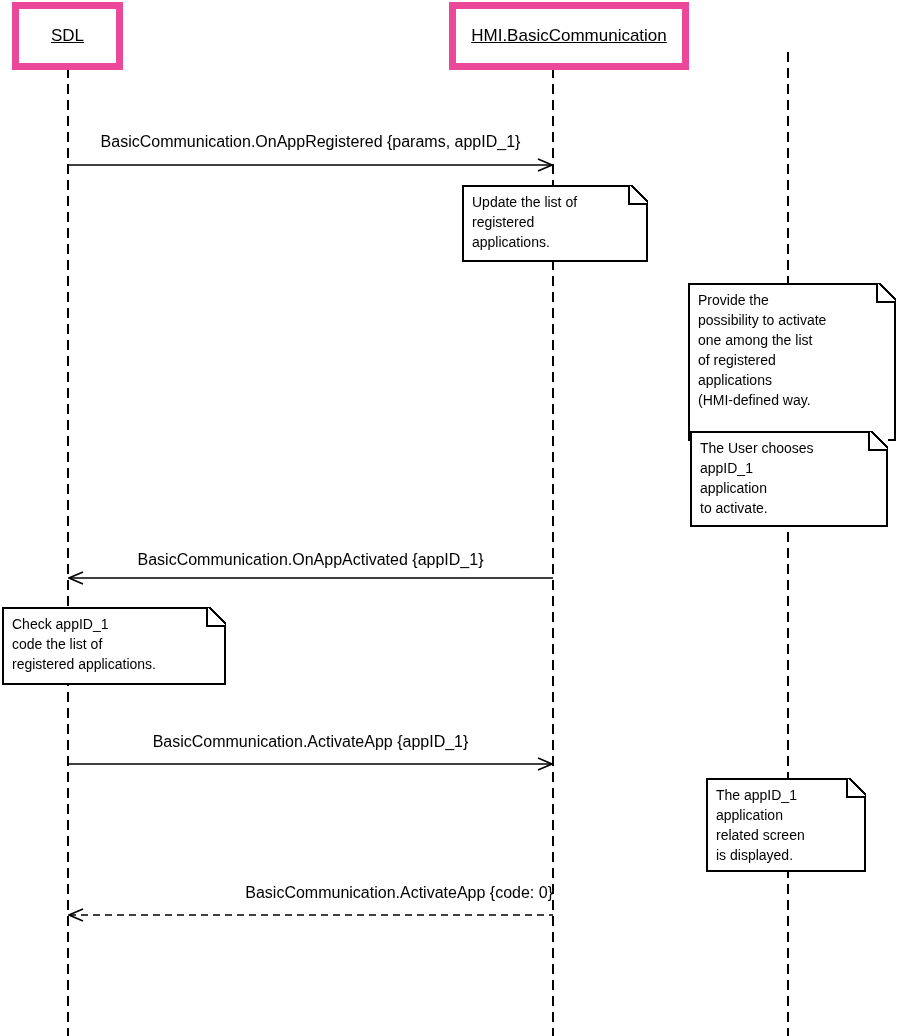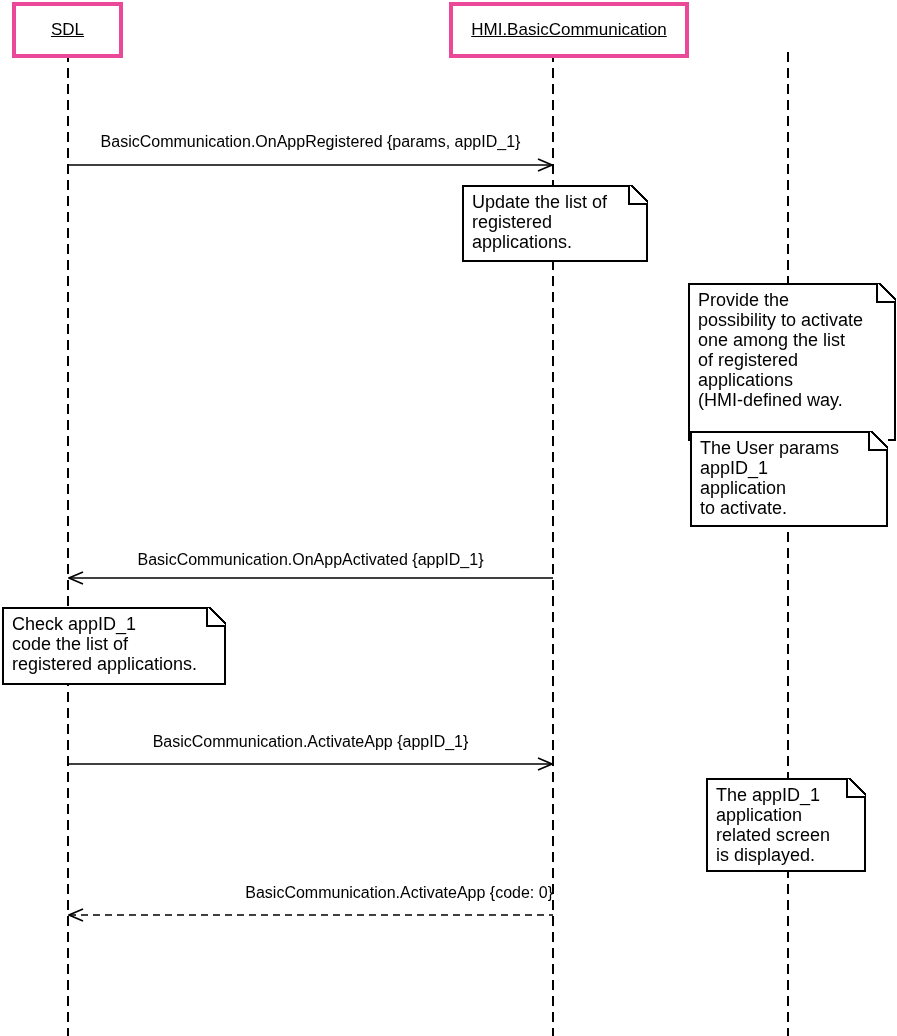--- a/index.html
+++ b/index.html
@@ -3,22 +3,22 @@
 <meta charset="utf-8">
 <style>
   html, body { margin:0; padding:0; background:#ffffff; }
   .diagram {
     position:relative; width:897px; height:1036px; background:#ffffff;
     font-family:"Liberation Sans", sans-serif; color:#000; overflow:hidden;
   }
 
   
   .head {
-    position:absolute; top:2px; height:56px; box-sizing:border-box;
-    border:4px solid #ec4899; background:#fff;
+    position:absolute; top:2px; height:68px; box-sizing:border-box;
+    border:7px solid #ec4899; background:#fff;
     display:flex; align-items:center; justify-content:center; z-index:4;
   }
   .h-sdl { left:12px;  width:111px; }
   .h-bc  { left:433px; width:240px;margin-left:16px; }
   .h-ui  { left:731px; width:114px; }
   .head-label { font-size:17px; text-decoration:underline; white-space:nowrap; }
 
   
   .lifeline {
     position:absolute; top:52px; height:984px; width:2px; z-index:1;
@@ -46,21 +46,21 @@
   .n3 { left:690px; top:431px; width:198px; height:96px;  }
   .n4 { left:2px;   top:607px; width:224px; height:78px;  }
   .n5 { left:706px; top:778px; width:160px; height:94px;  }
   .note-fold {
     position:absolute; top:-2px; right:-2px; width:20px; height:20px;
     box-sizing:border-box; border-left:2px solid #000; border-bottom:2px solid #000;
     background:linear-gradient(to bottom left, #fff 0 44%, #000 44% 52%, #fff 52%);
   }
   .note-text {
     position:absolute; left:0; top:0; right:0; bottom:0;
-    padding:5px 8px; font-size:18px; line-height:20px; white-space:pre-line;
+    padding:5px 8px; font-size:14px; line-height:20px; white-space:pre-line;
   }
 </style>
 </head>
 <body>
 
 <div class="diagram">
 
   <div class="head h-sdl">
     <span class="head-label">SDL</span>
   </div>
@@ -108,21 +108,21 @@
     <div class="note-text">Provide the
 possibility to activate
 one among the list
 of registered
 applications
 (HMI-defined way.</div>
   </div>
 
   <div class="note n3">
     <div class="note-fold"></div>
-    <div class="note-text">The User params
+    <div class="note-text">The User chooses
 appID_1
 application
 to activate.</div>
   </div>
 
   <div class="note n4">
     <div class="note-fold"></div>
     <div class="note-text">Check appID_1
 code the list of
 registered applications.</div>

